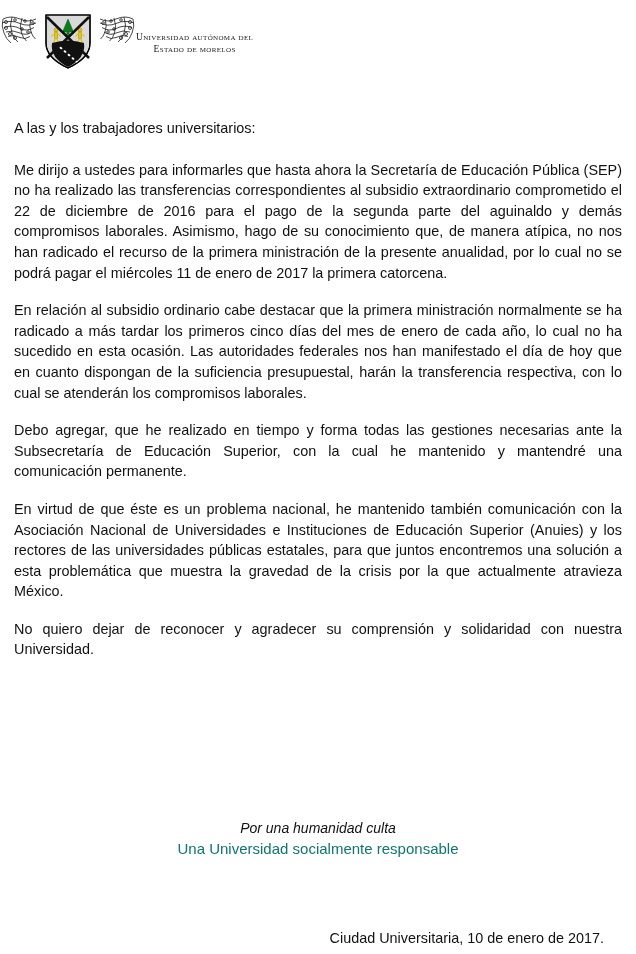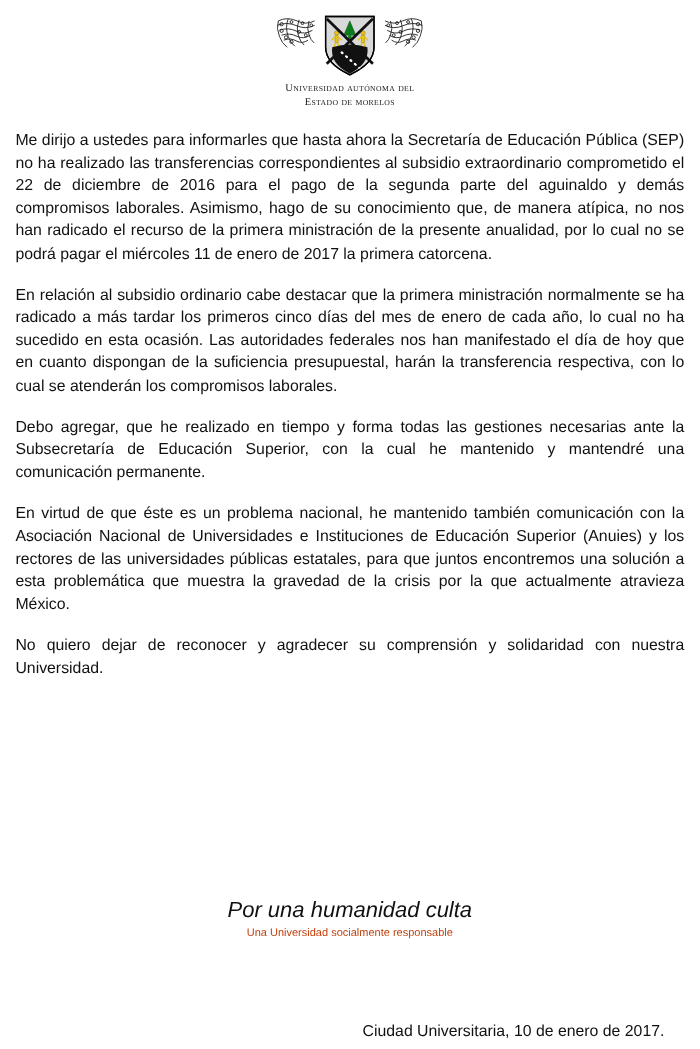--- a/index.html
+++ b/index.html
@@ -14,21 +14,20 @@
     color: #111111;
     position: relative;
     overflow: hidden;
   }
 
   
   .letterhead {
     width: 100%;
     padding-top: 12px;
     display: flex;
-    flex-direction: column;
     align-items: center;
   }
   .crest-wrap {
     width: 136px;
     height: 58px;
     display: block;
   }
   .crest-wrap svg { display: block; width: 136px; height: 58px; }
 
   .institution {
@@ -73,31 +72,31 @@
 
   
   .motto {
     position: absolute;
     left: 0;
     top: 818px;
     width: 636px;
     text-align: center;
   }
   .motto .motto-line1 {
-    font-size: 20px;
+    font-size: 14px;
     line-height: 20px;
     font-style: italic;
     display: block;
     color: #111111;
   }
   .motto .motto-line2 {
-    font-size: 10px;
+    font-size: 15px;
     line-height: 21px;
     display: block;
-    color: #c2410c;
+    color: #0f766e;
   }
 
   
   .footer {
     position: absolute;
     left: 0;
     right: 32px;
     top: 929px;
     text-align: right;
     font-size: 14.4px;
@@ -191,20 +190,21 @@
     </svg>
   </div>
 
   <div class="institution">
     <div class="line">Universidad Autónoma del</div>
     <div class="line">Estado de Morelos</div>
   </div>
 </header>
 
 <main class="letter-body">
+  <p class="para salutation">A las y los trabajadores universitarios:</p>
   <p class="para">Me dirijo a ustedes para informarles que hasta ahora la Secretaría de Educación Pública (SEP) no ha realizado las transferencias correspondientes al subsidio extraordinario comprometido el 22 de diciembre de 2016 para el pago de la segunda parte del aguinaldo y demás compromisos laborales. Asimismo, hago de su conocimiento que, de manera atípica, no nos han radicado el recurso de la primera ministración de la presente anualidad, por lo cual no se podrá pagar el miércoles 11 de enero de 2017 la primera catorcena.</p>
   <p class="para">En relación al subsidio ordinario cabe destacar que la primera ministración normalmente se ha radicado a más tardar los primeros cinco días del mes de enero de cada año, lo cual no ha sucedido en esta ocasión. Las autoridades federales nos han manifestado el día de hoy que en cuanto dispongan de la suficiencia presupuestal, harán la transferencia respectiva, con lo cual se atenderán los compromisos laborales.</p>
   <p class="para">Debo agregar, que he realizado en tiempo y forma todas las gestiones necesarias ante la Subsecretaría de Educación Superior, con la cual he mantenido y mantendré una comunicación permanente.</p>
   <p class="para">En virtud de que éste es un problema nacional, he mantenido también comunicación con la Asociación Nacional de Universidades e Instituciones de Educación Superior (Anuies) y los rectores de las universidades públicas estatales, para que juntos encontremos una solución a esta problemática que muestra la gravedad de la crisis por la que actualmente atravieza México.</p>
   <p class="para">No quiero dejar de reconocer y agradecer su comprensión y solidaridad con nuestra Universidad.</p>
 </main>
 
 <section class="motto">
   <span class="motto-line1">Por una humanidad culta</span>
   <span class="motto-line2">Una Universidad socialmente responsable</span>

